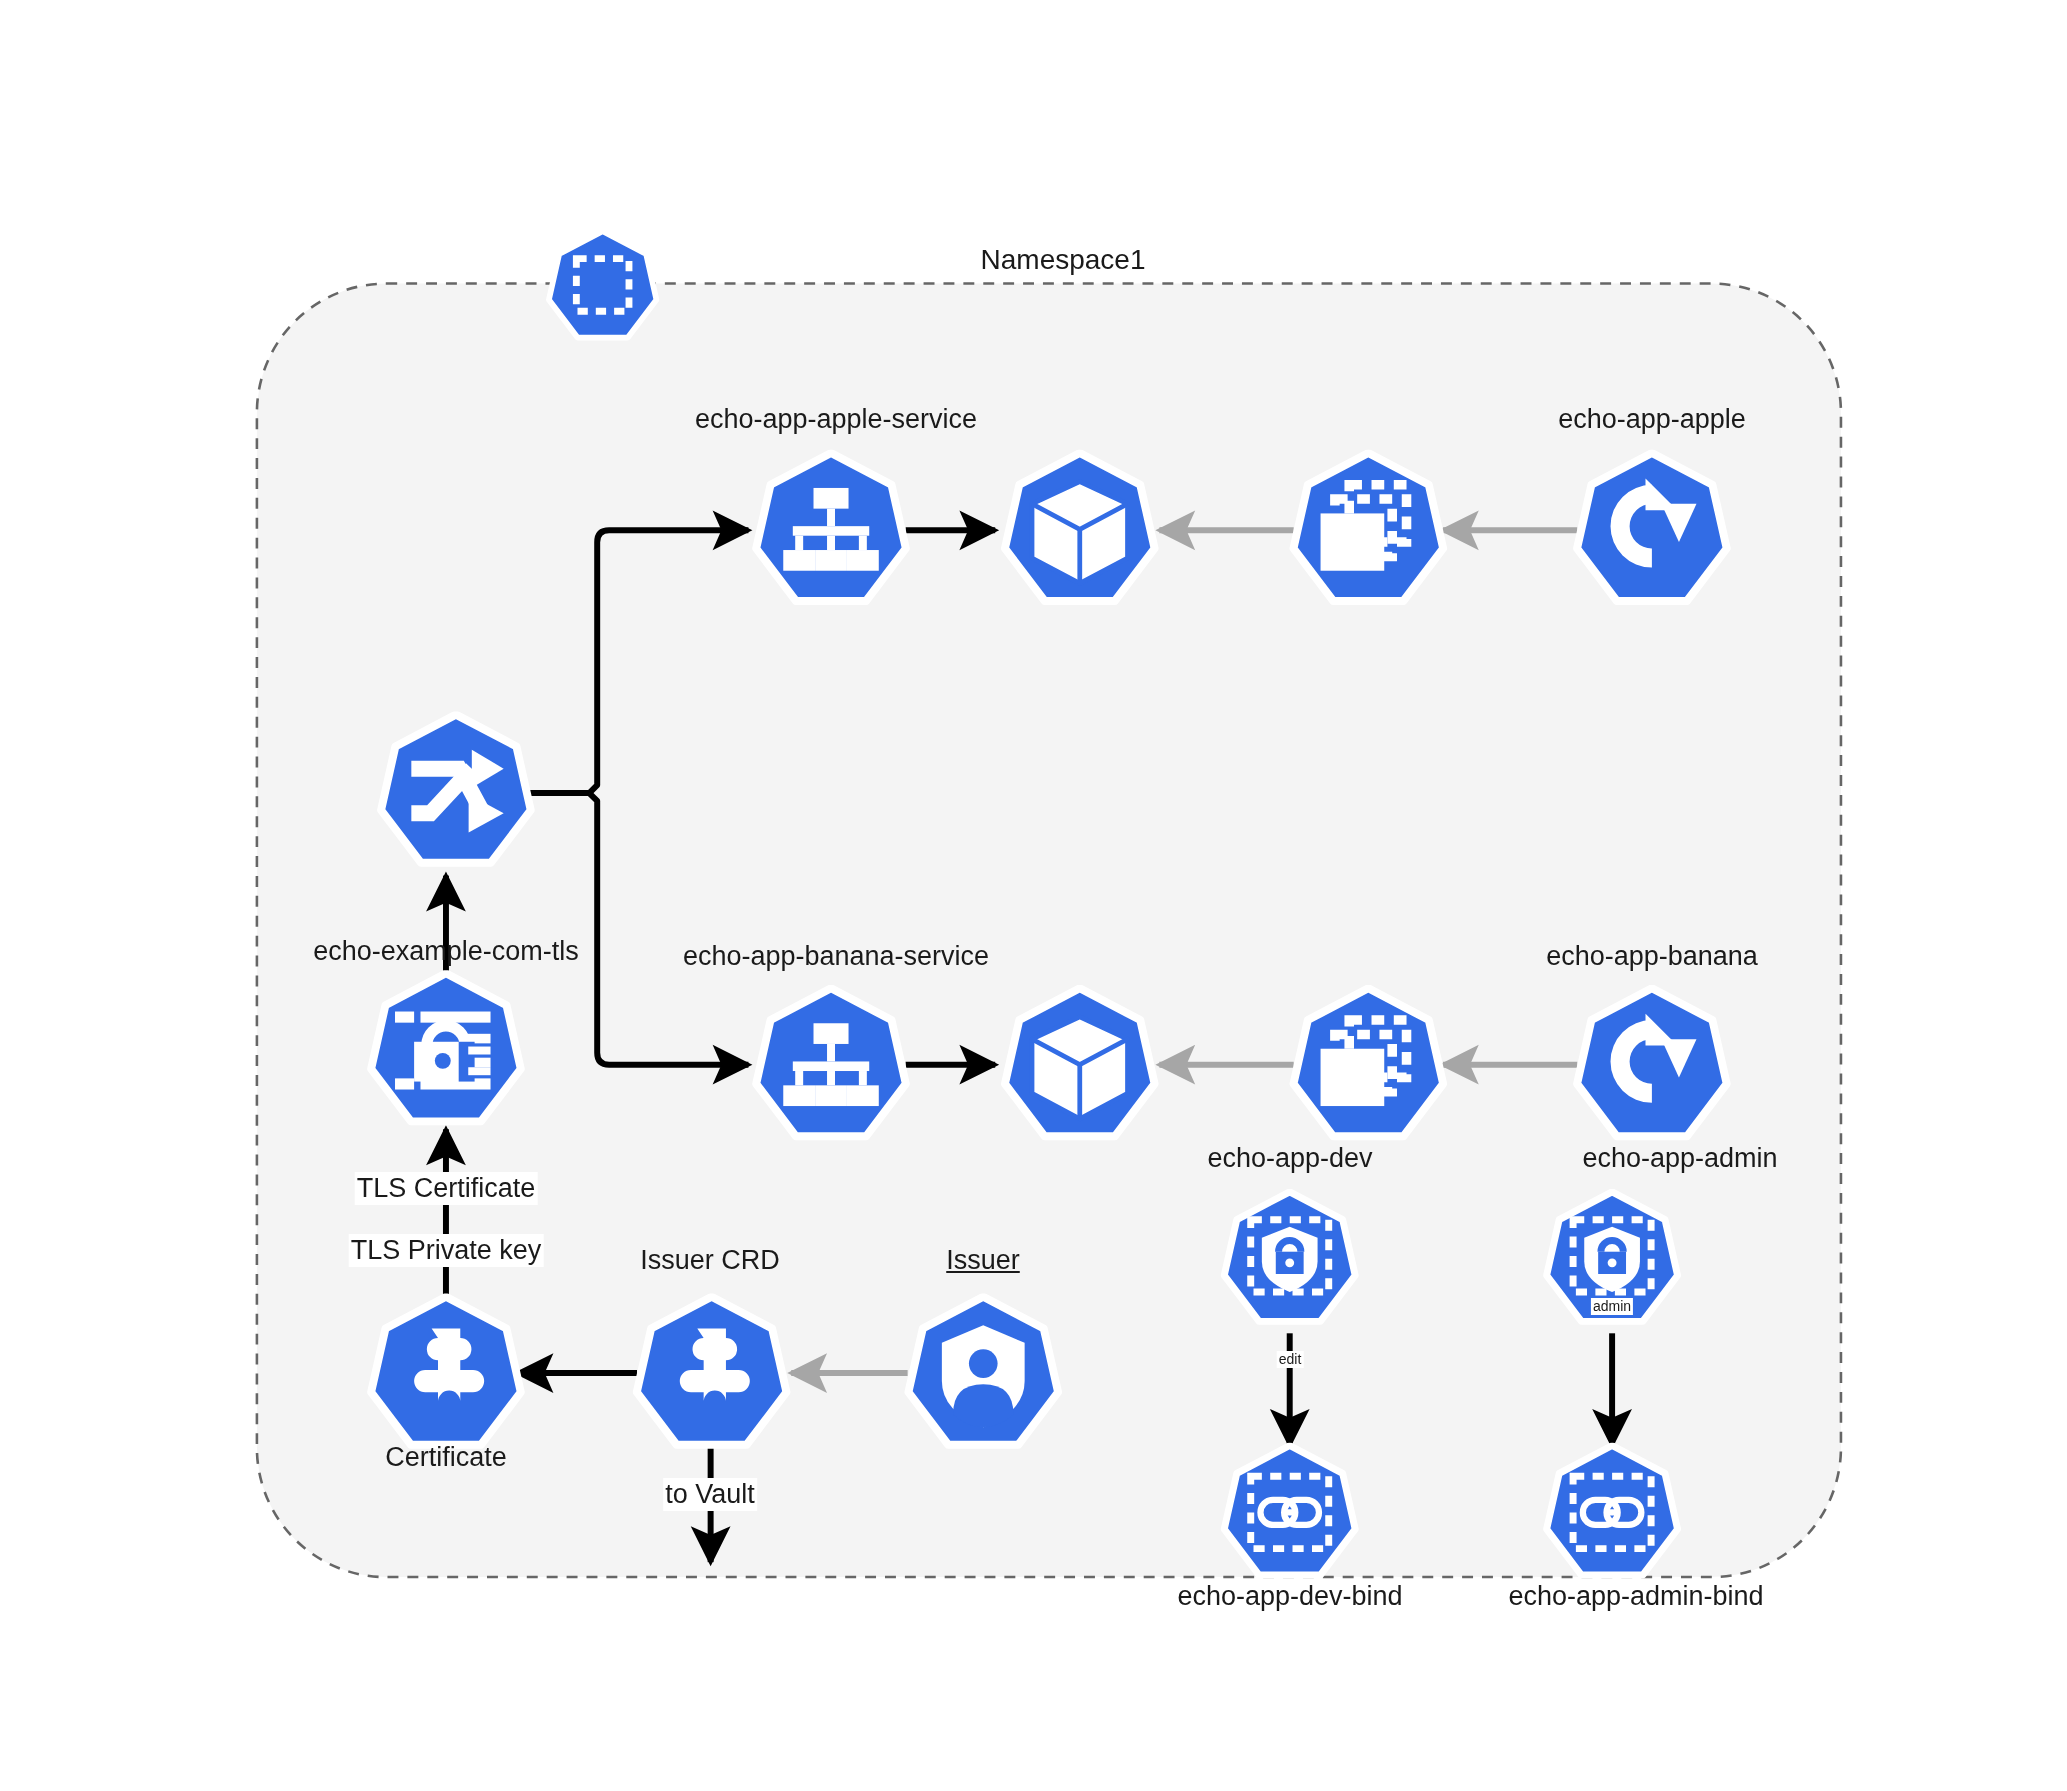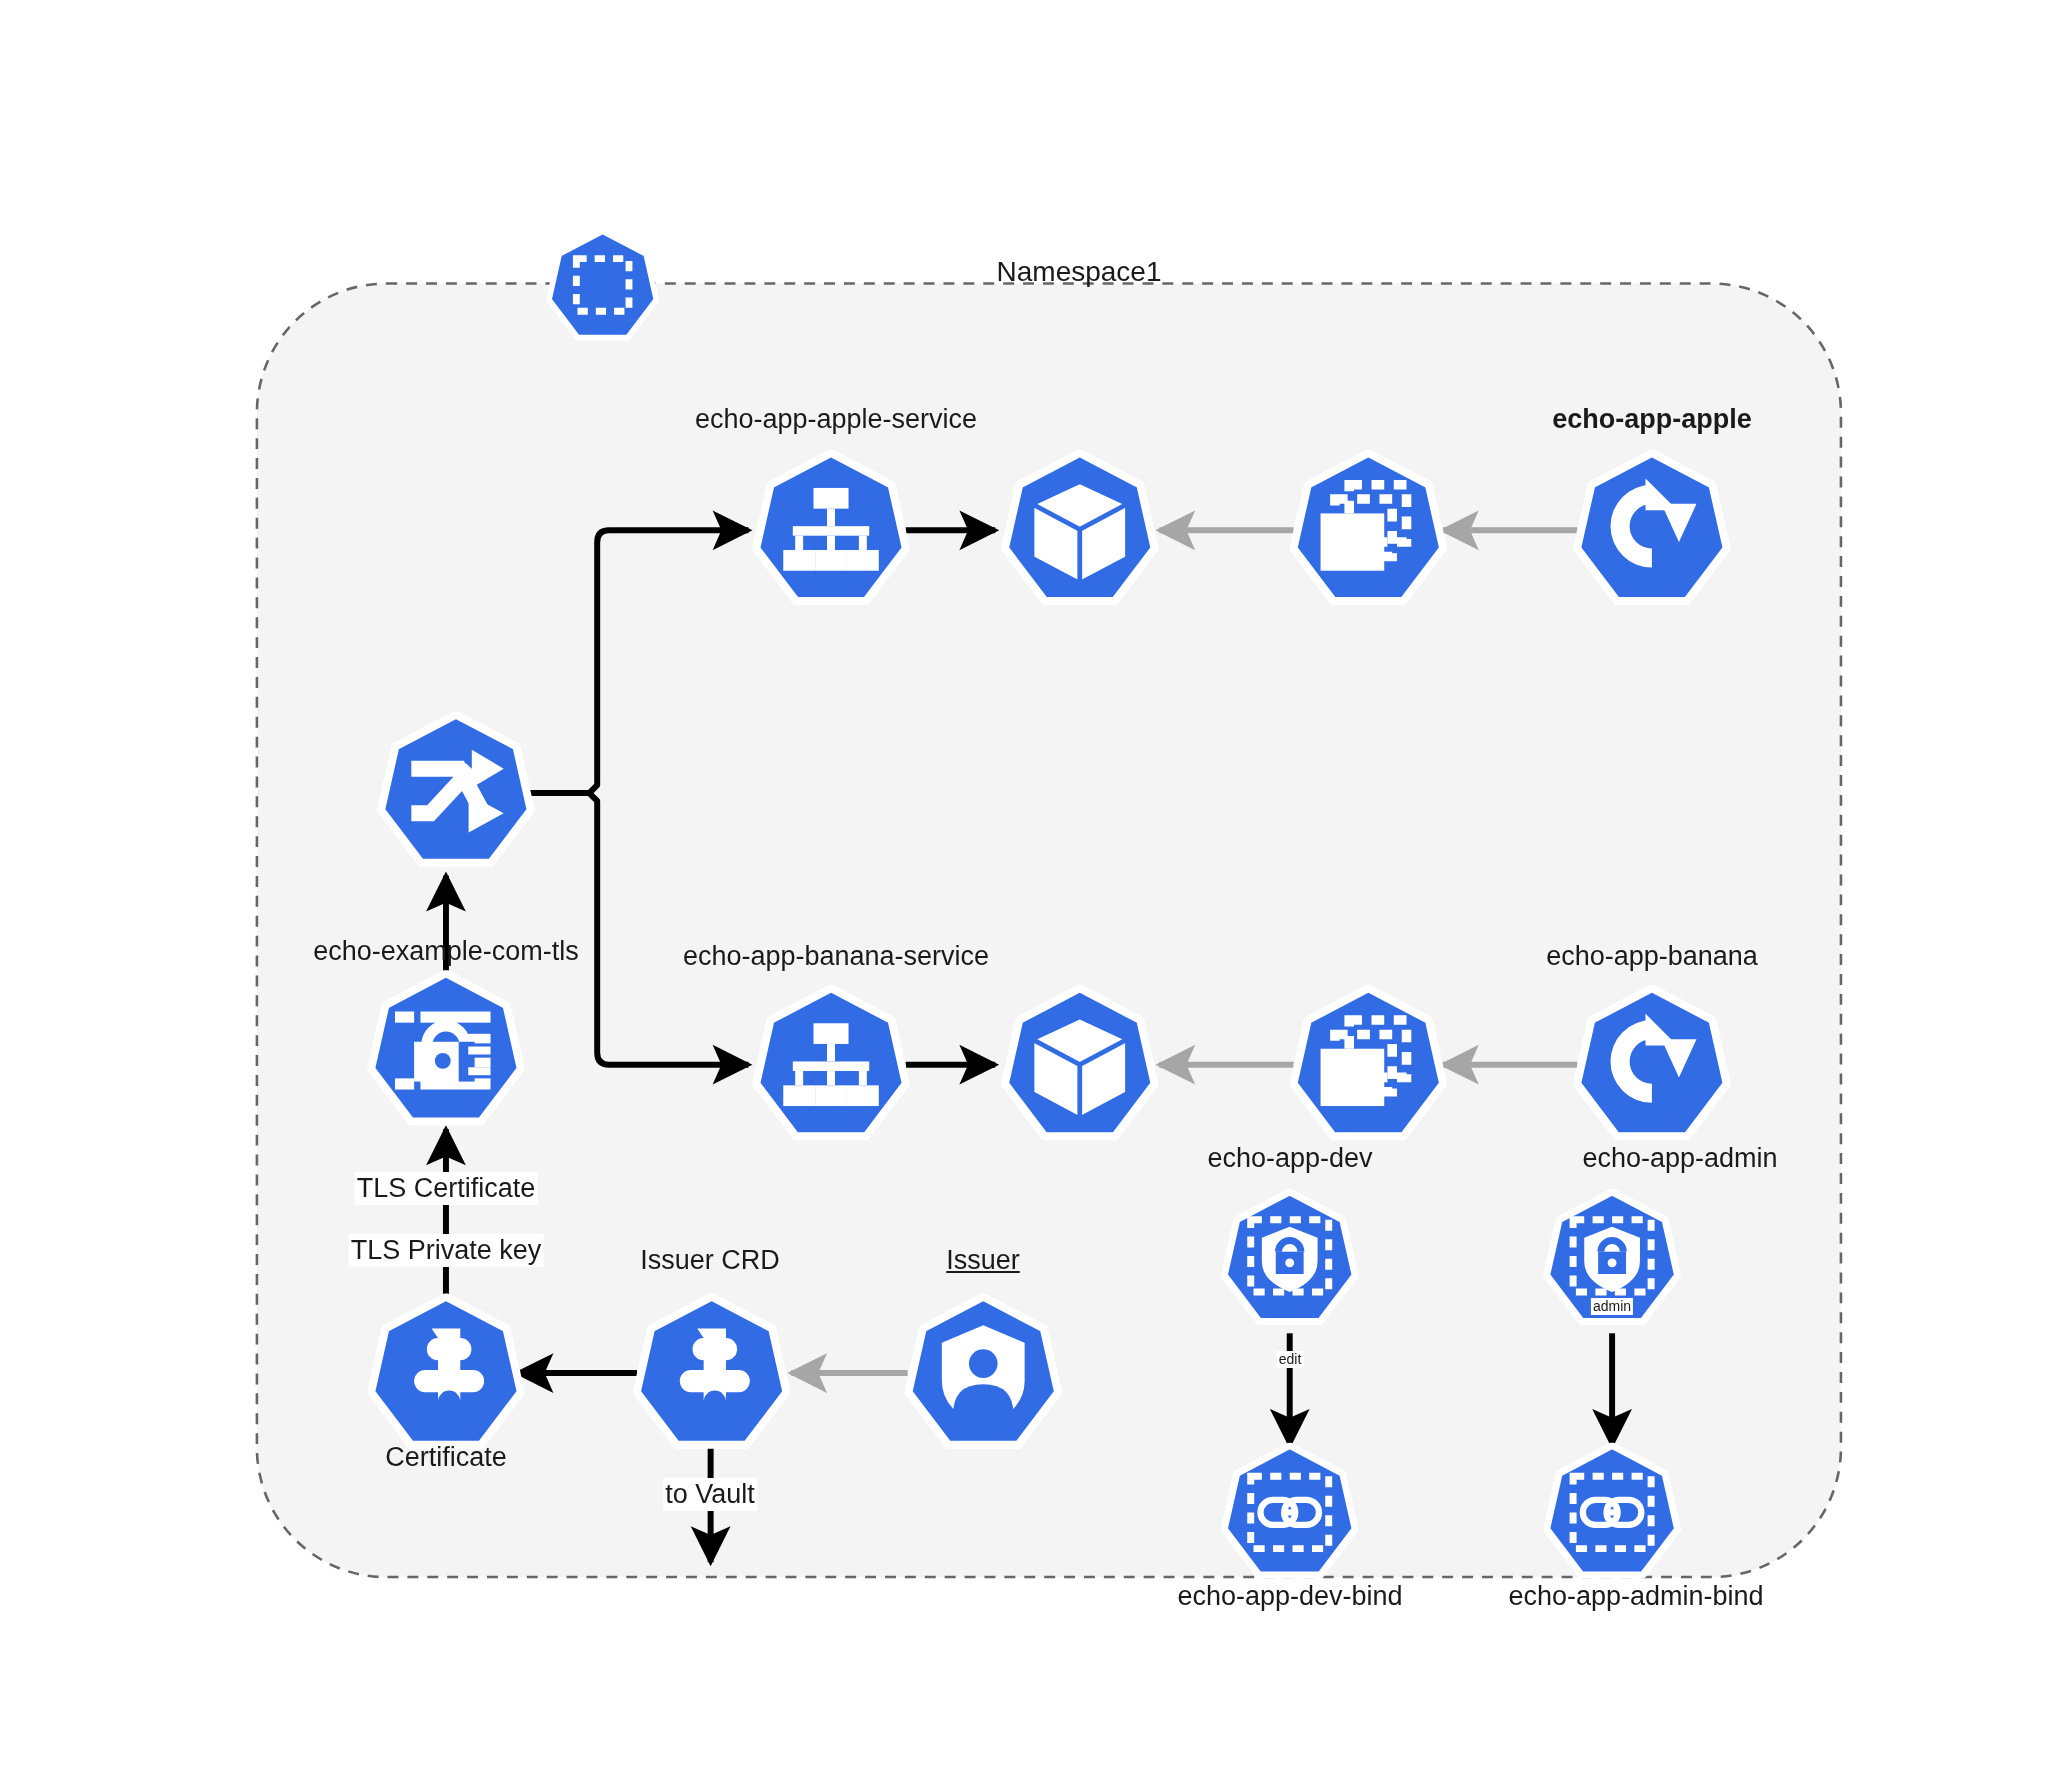--- a/index.html
+++ b/index.html
@@ -221,25 +221,25 @@
     <use href="#sym-crd" x="635" y="1300" width="160" height="160"></use>
     <use href="#sym-identity" x="908" y="1300" width="160" height="160"></use>
 
     <use href="#sym-role" x="1226" y="1195" width="140" height="140"></use>
     <use href="#sym-rolebinding" x="1226" y="1450" width="140" height="140"></use>
 
     <use href="#sym-role" x="1550" y="1195" width="140" height="140"></use>
     <use href="#sym-rolebinding" x="1550" y="1450" width="140" height="140"></use>
   </svg>
 
-  <div class="lbl ns-title" style="left:1063px; top:255px;margin-left:16px;">Namespace1</div>
+  <div class="lbl ns-title" style="left:1063px; top:243px;">Namespace1</div>
 
   <div class="lbl" style="left:836px; top:403px;">echo-app-apple-service</div>
 
-  <div class="lbl" style="left:1652px; top:403px;font-weight:bold;">echo-app-apple</div>
+  <div class="lbl" style="left:1652px; top:403px;">echo-app-apple</div>
 
   <div class="lbl" style="left:836px; top:940px;">echo-app-banana-service</div>
 
   <div class="lbl" style="left:1652px; top:940px;">echo-app-banana</div>
 
   <div class="lbl" style="left:446px; top:935px;">echo-example-com-tls</div>
 
   <div class="lbl boxed" style="left:446px; top:1172px;">TLS Certificate</div>
   <div class="lbl boxed" style="left:446px; top:1206px;margin-top:28px;">TLS Private key</div>
 

